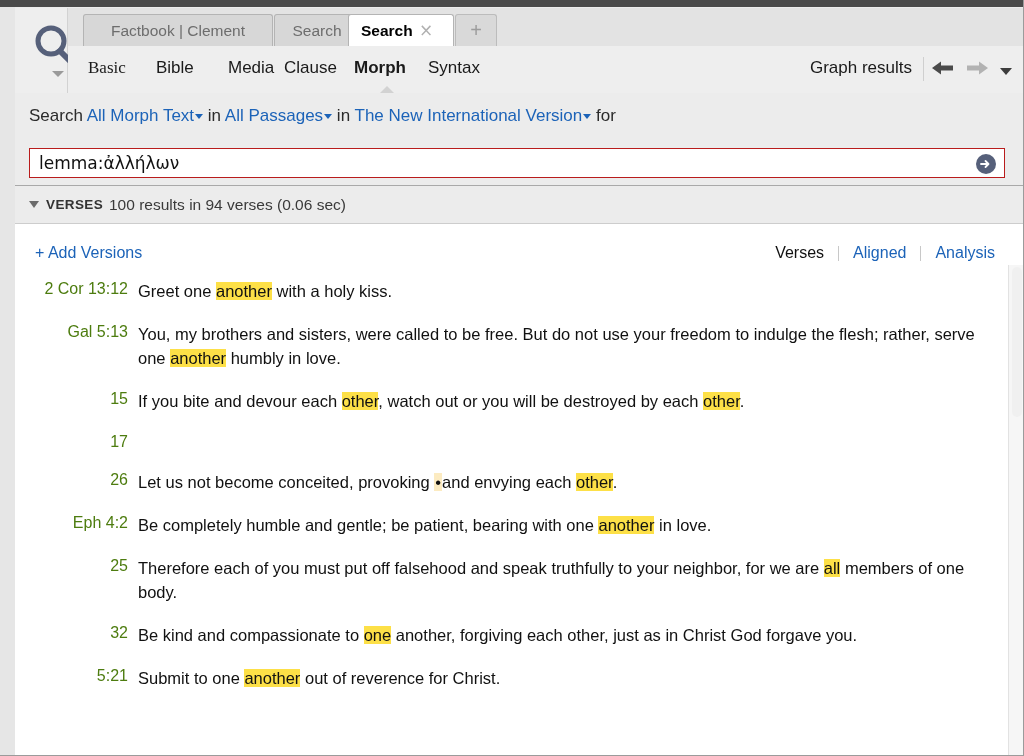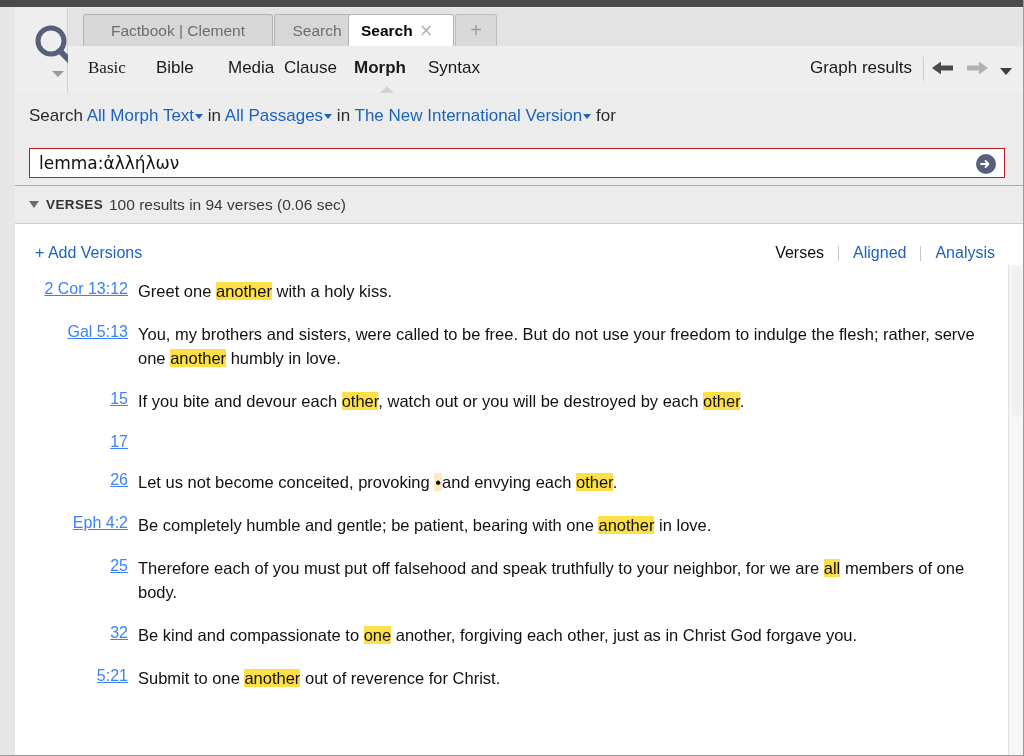--- a/index.html
+++ b/index.html
@@ -173,22 +173,22 @@
   .viewtabs .sep{width:1px;height:15px;background:#c8c8c8;}
   
   .verselist{
     position:absolute;left:0;top:92px;width:992px;
   }
   .verse{
     position:relative;display:flex;margin-bottom:19px;
   }
   .vref{
     width:113px;flex:0 0 113px;text-align:right;
-    font-size:16px;color:#3b82f6;cursor:pointer;
-    padding-top:1px;white-space:nowrap;text-decoration:underline;
+    font-size:16px;color:#4d7c0f;cursor:pointer;
+    padding-top:1px;white-space:nowrap;
   }
   .vtext{
     margin-left:10px;flex:1 1 auto;
     font-size:16.5px;color:#111;line-height:24px;
     max-width:853px;
   }
   .hl{background:#fde047;}
   .dotmark{background:#fcebc1;padding:0 1px;}
   
   .scrollbar{

